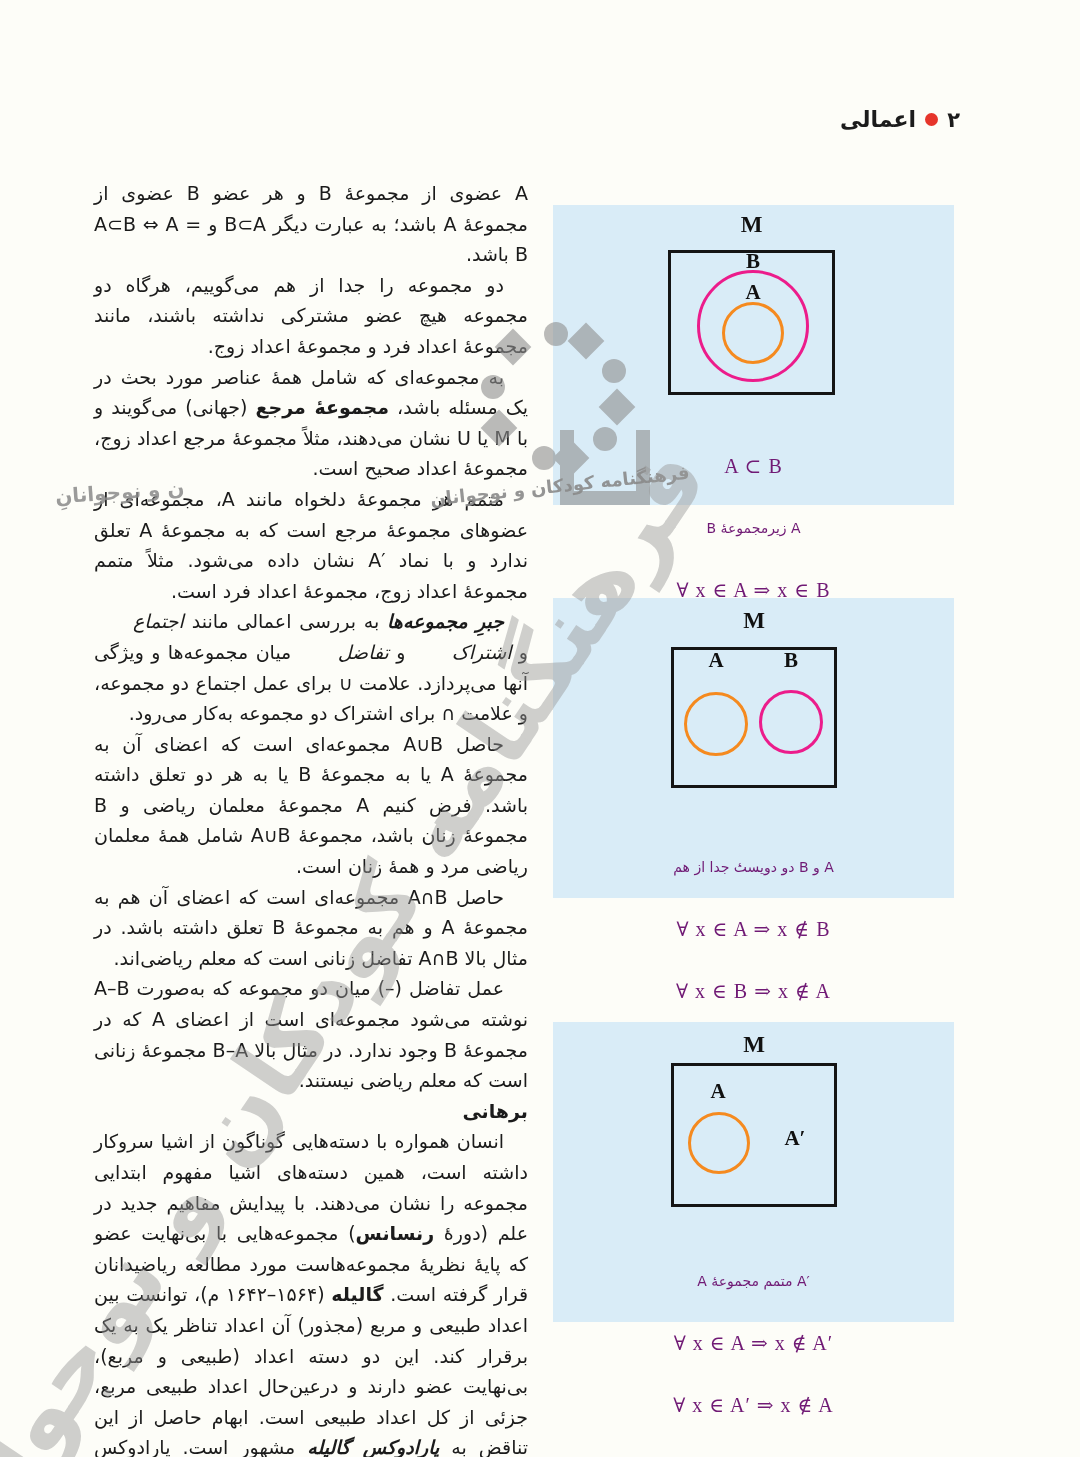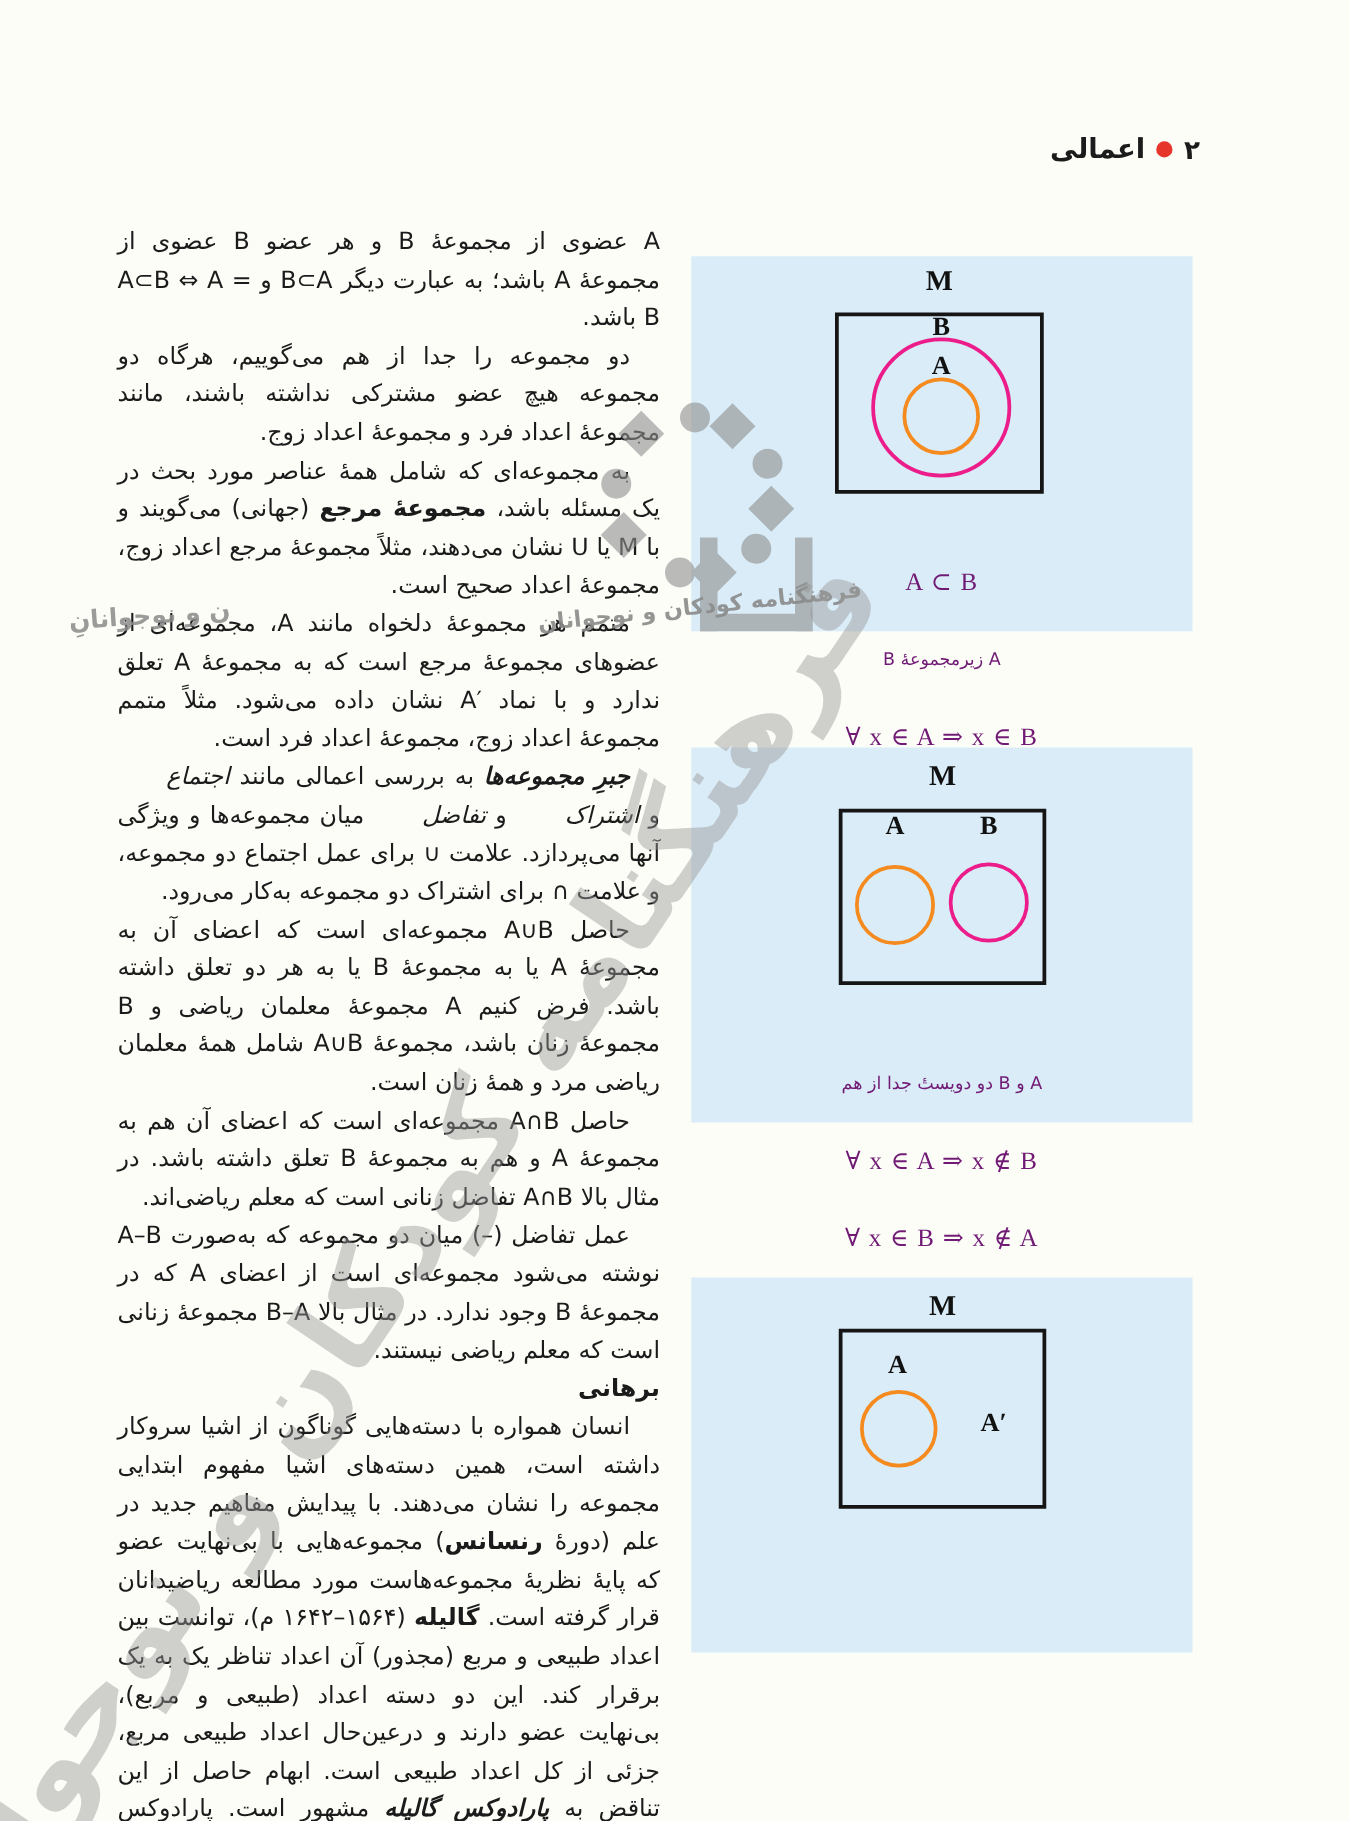--- a/index.html
+++ b/index.html
@@ -149,20 +149,25 @@
     <div class="cap math" dir="ltr">∀ x ∈ B ⇒ x ∉ A</div>
   </div>
 </section>
 
 <section class="figbox" id="fig3">
   <div class="fig-m">M</div>
   <div class="fig-square"></div>
   <div class="circle orange c-a"></div>
   <div class="circ-label lb-a">A</div>
   <div class="circ-label lb-ac">A′</div>
+  <div class="caps">
+    <div class="cap fa" dir="rtl">A′‎ متمم مجموعهٔ A</div>
+    <div class="cap math" dir="ltr">∀ x ∈ A ⇒ x ∉ A′</div>
+    <div class="cap math" dir="ltr">∀ x ∈ A′ ⇒ x ∉ A</div>
+  </div>
 </section>
 
 <div class="wm wm-logo">
   <span class="wm-shape wm-circ" style="left:58px;top:-4px;"></span>
   <span class="wm-shape wm-diam" style="left:14px;top:8px;"></span>
   <span class="wm-shape wm-circ" style="left:-5px;top:49px;"></span>
   <span class="wm-shape wm-diam" style="left:0px;top:89px;"></span>
   <span class="wm-shape wm-circ" style="left:46px;top:120px;"></span>
   <span class="wm-shape wm-diam" style="left:72px;top:119px;"></span>
   <span class="wm-shape wm-circ" style="left:107px;top:101px;"></span>

